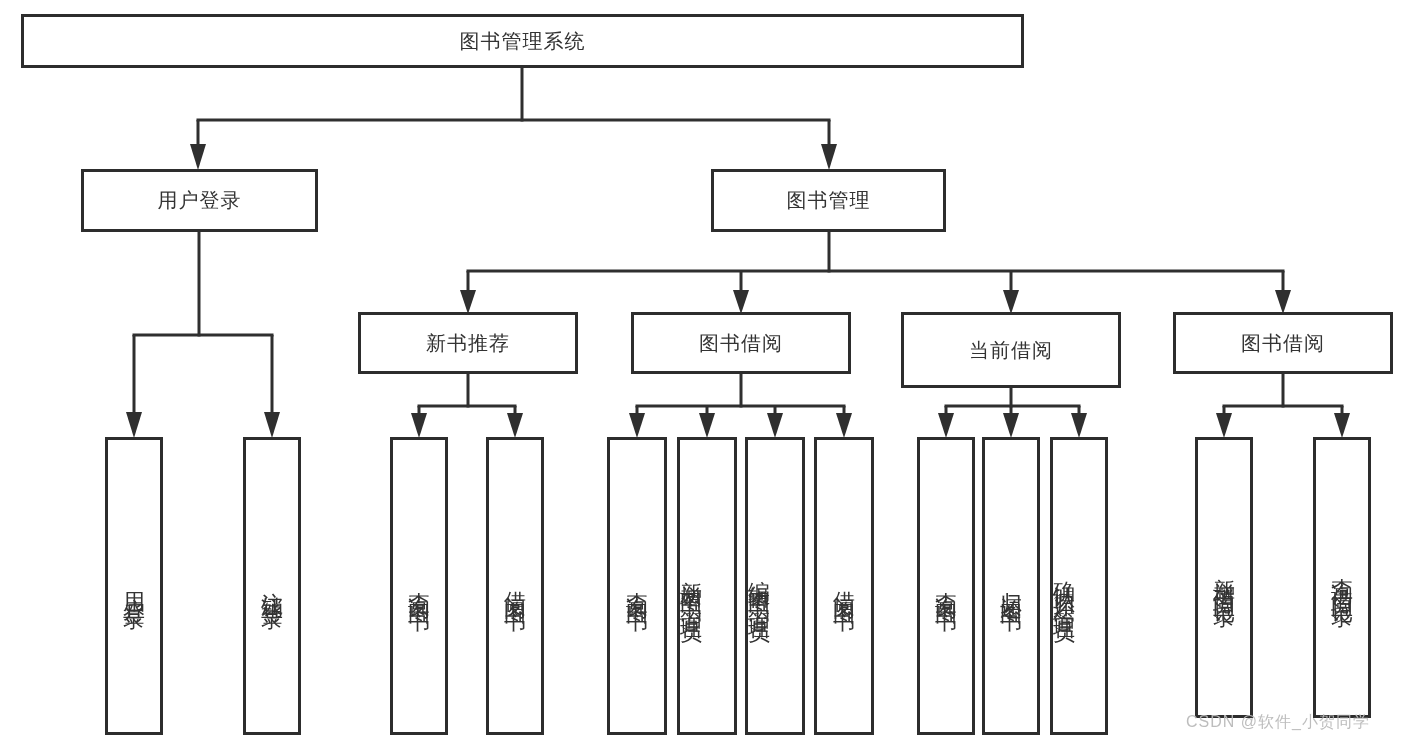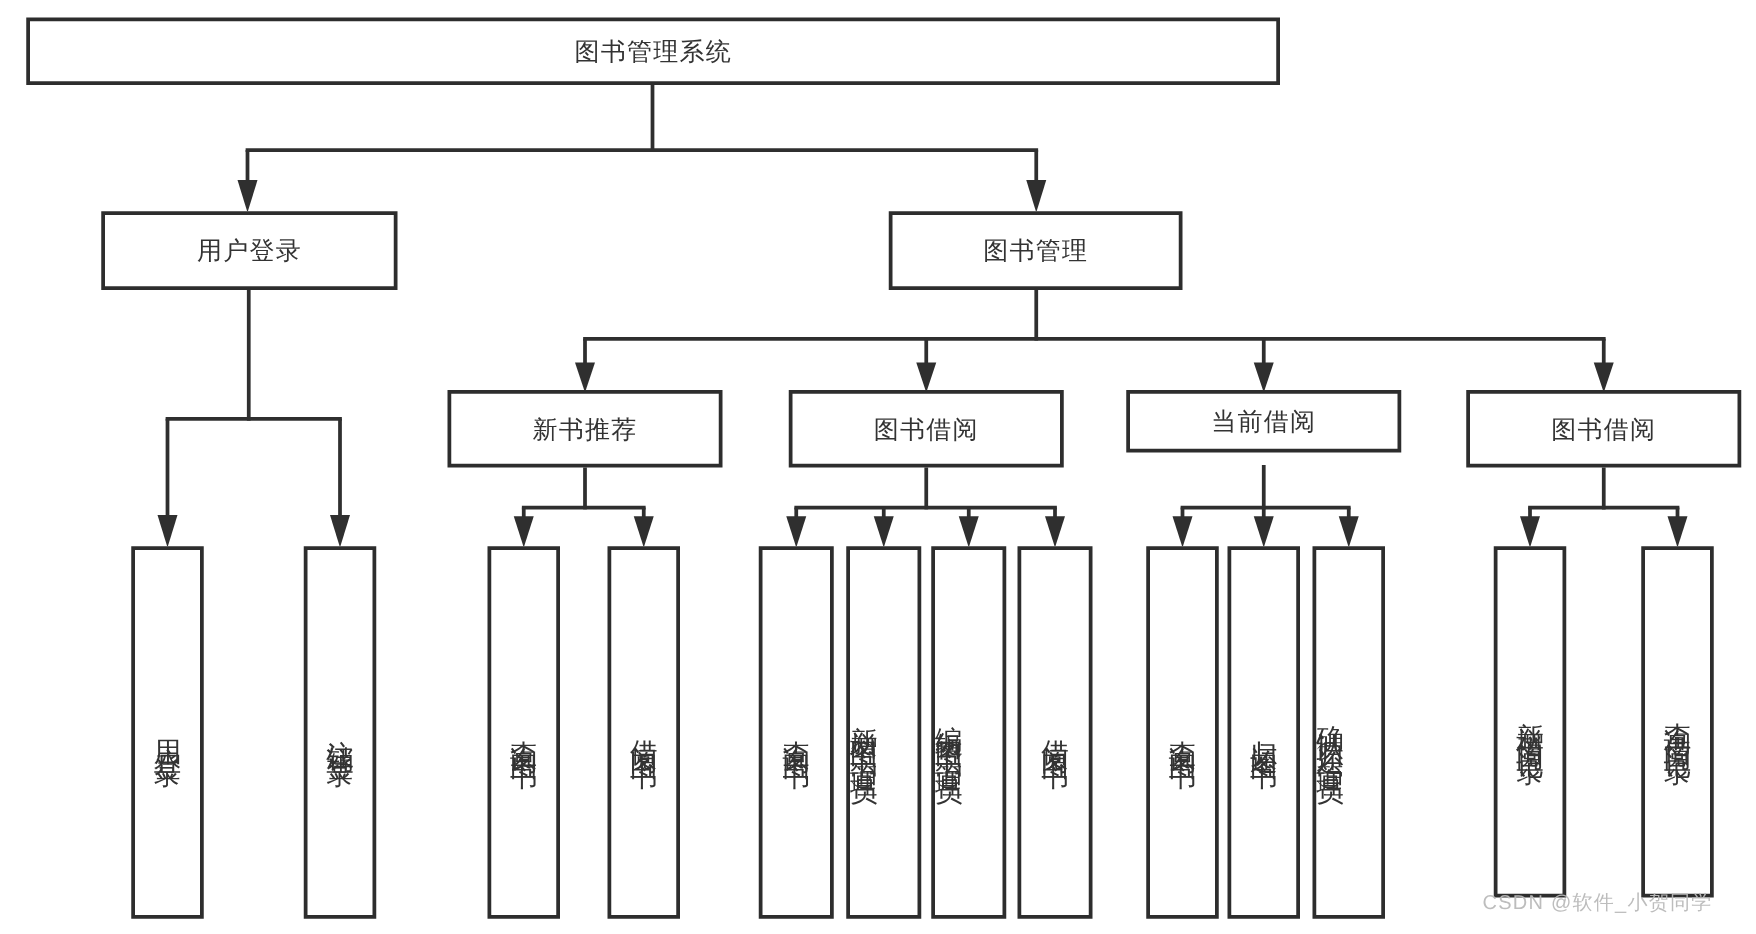--- a/index.html
+++ b/index.html
@@ -138,21 +138,21 @@
   <div class="node h" style="left:711px; top:169px; width:235px; height:63px;">
     <span class="lbl">图书管理</span>
   </div>
 
   <div class="node h" style="left:358px; top:312px; width:220px; height:62px;">
     <span class="lbl">新书推荐</span>
   </div>
   <div class="node h" style="left:631px; top:312px; width:220px; height:62px;">
     <span class="lbl">图书借阅</span>
   </div>
-  <div class="node h" style="left:901px; top:312px; width:220px; height:50px;">
+  <div class="node h" style="left:901px; top:312px; width:220px; height:76px;">
     <span class="lbl">当前借阅</span>
   </div>
   <div class="node h" style="left:1173px; top:312px; width:220px; height:62px;">
     <span class="lbl">图书借阅</span>
   </div>
 
   <div class="node v" style="left:105px; top:437px; width:58px; height:298px;">
     <span class="lbl">用户登录</span>
   </div>
   <div class="node v" style="left:243px; top:437px; width:58px; height:298px;">

